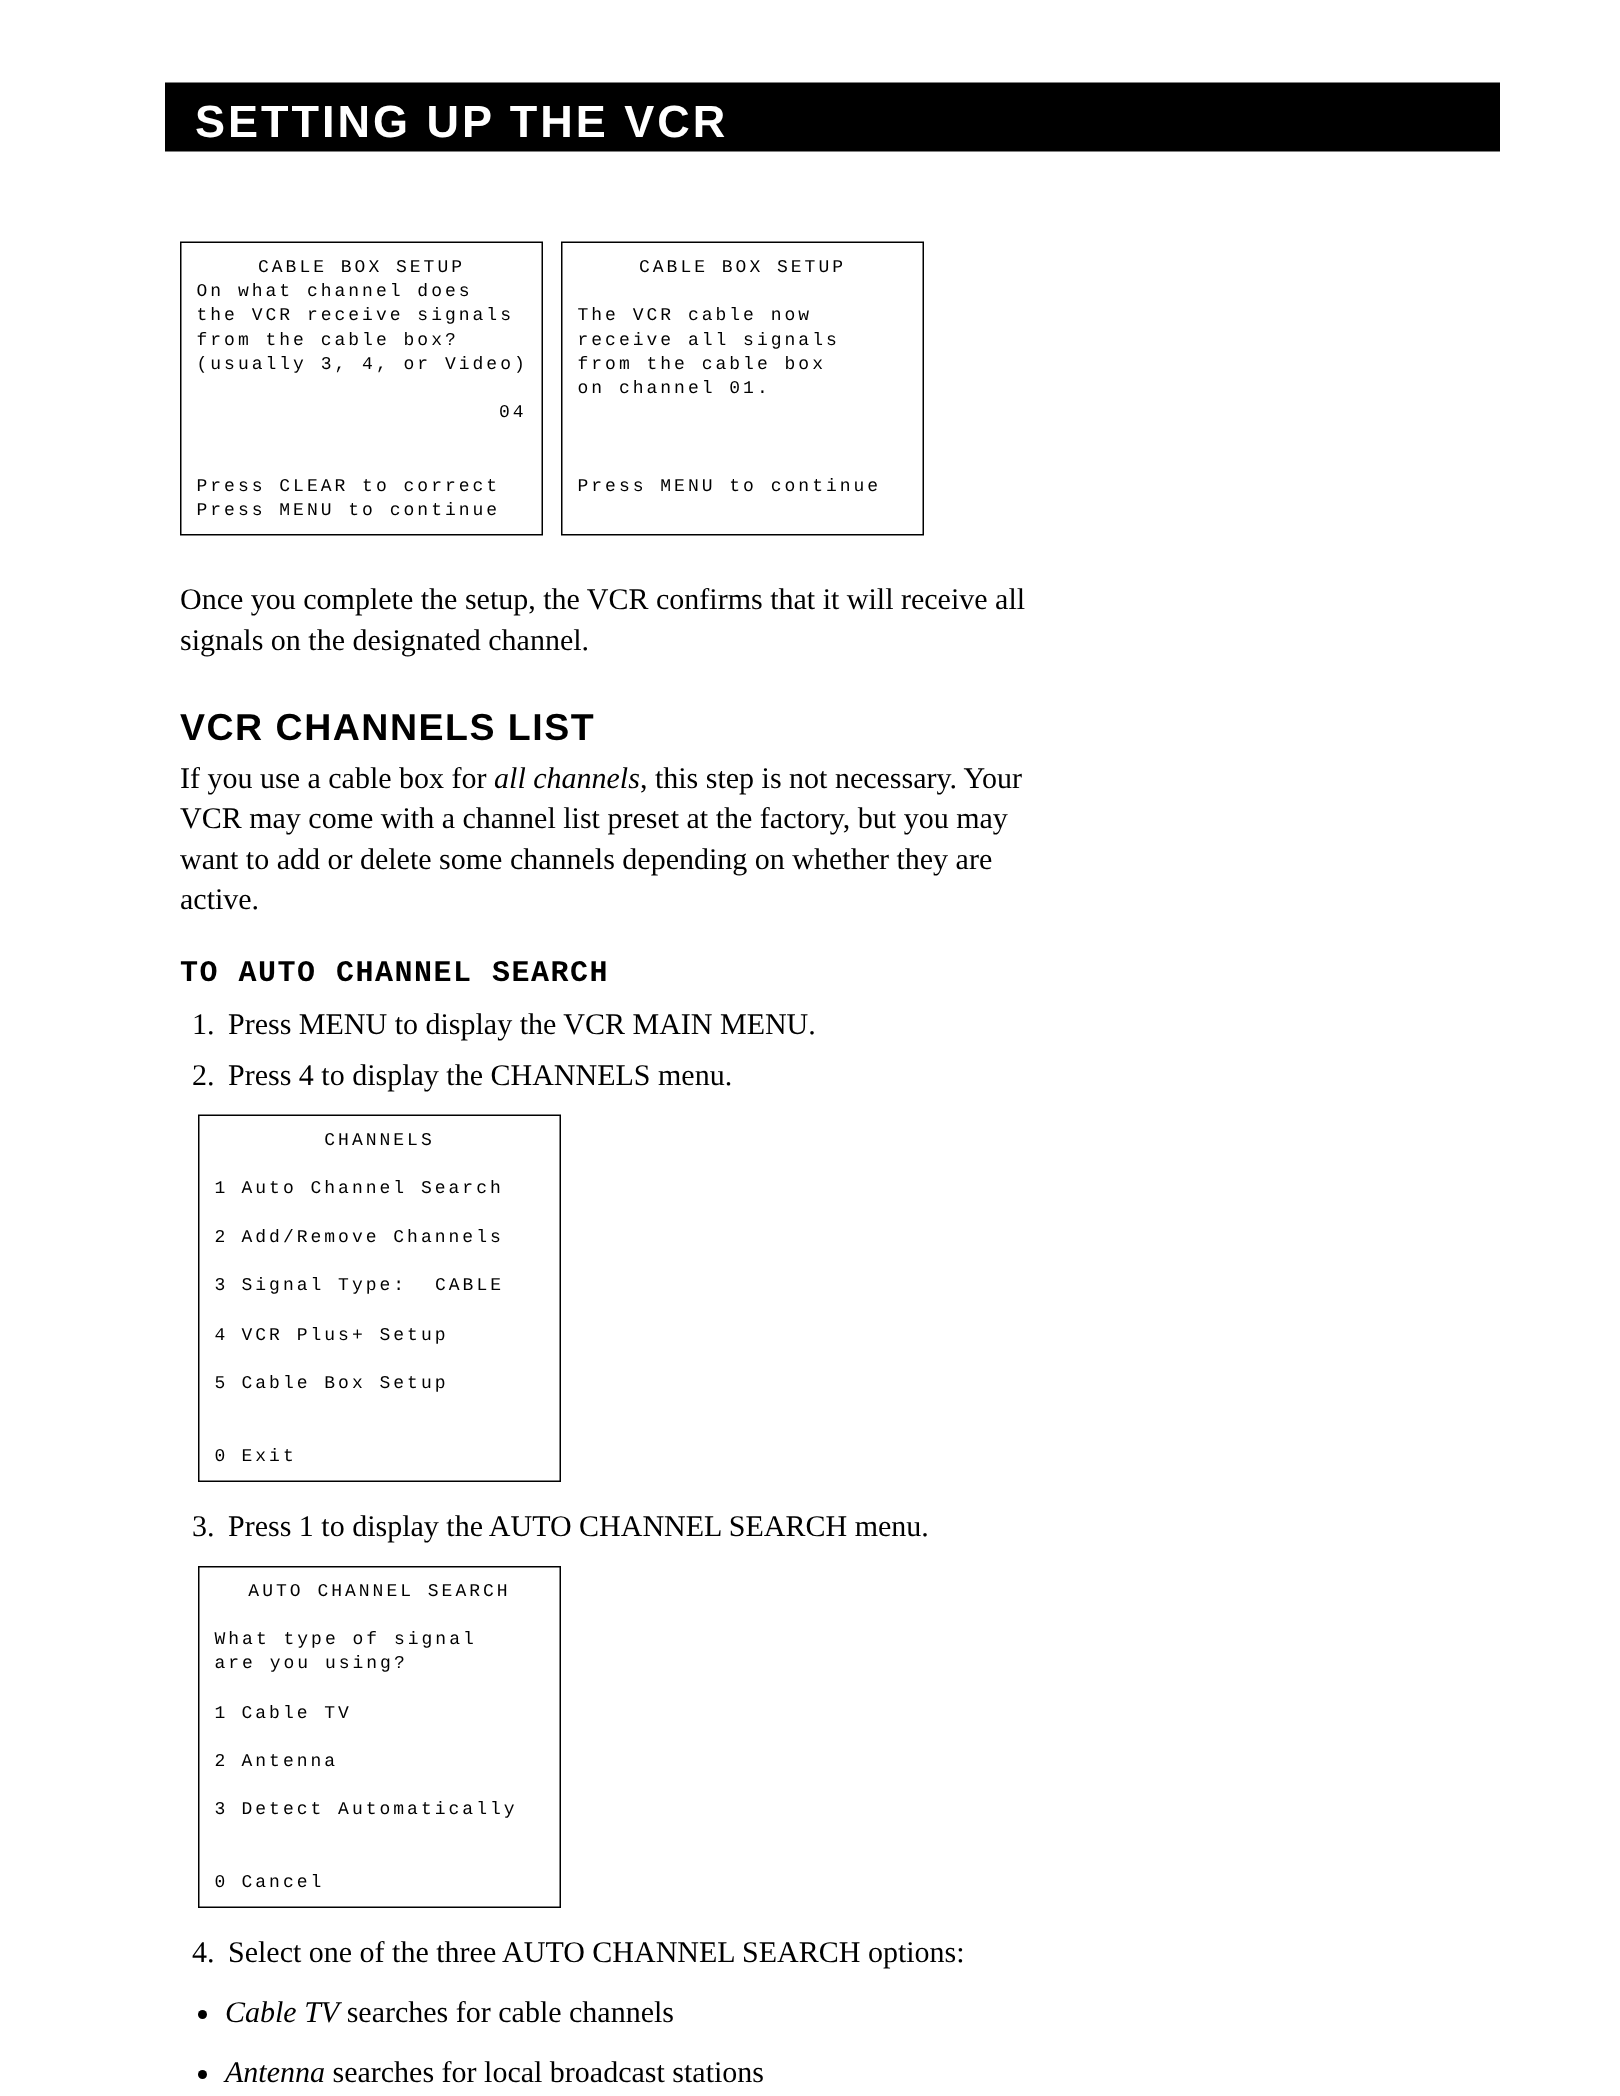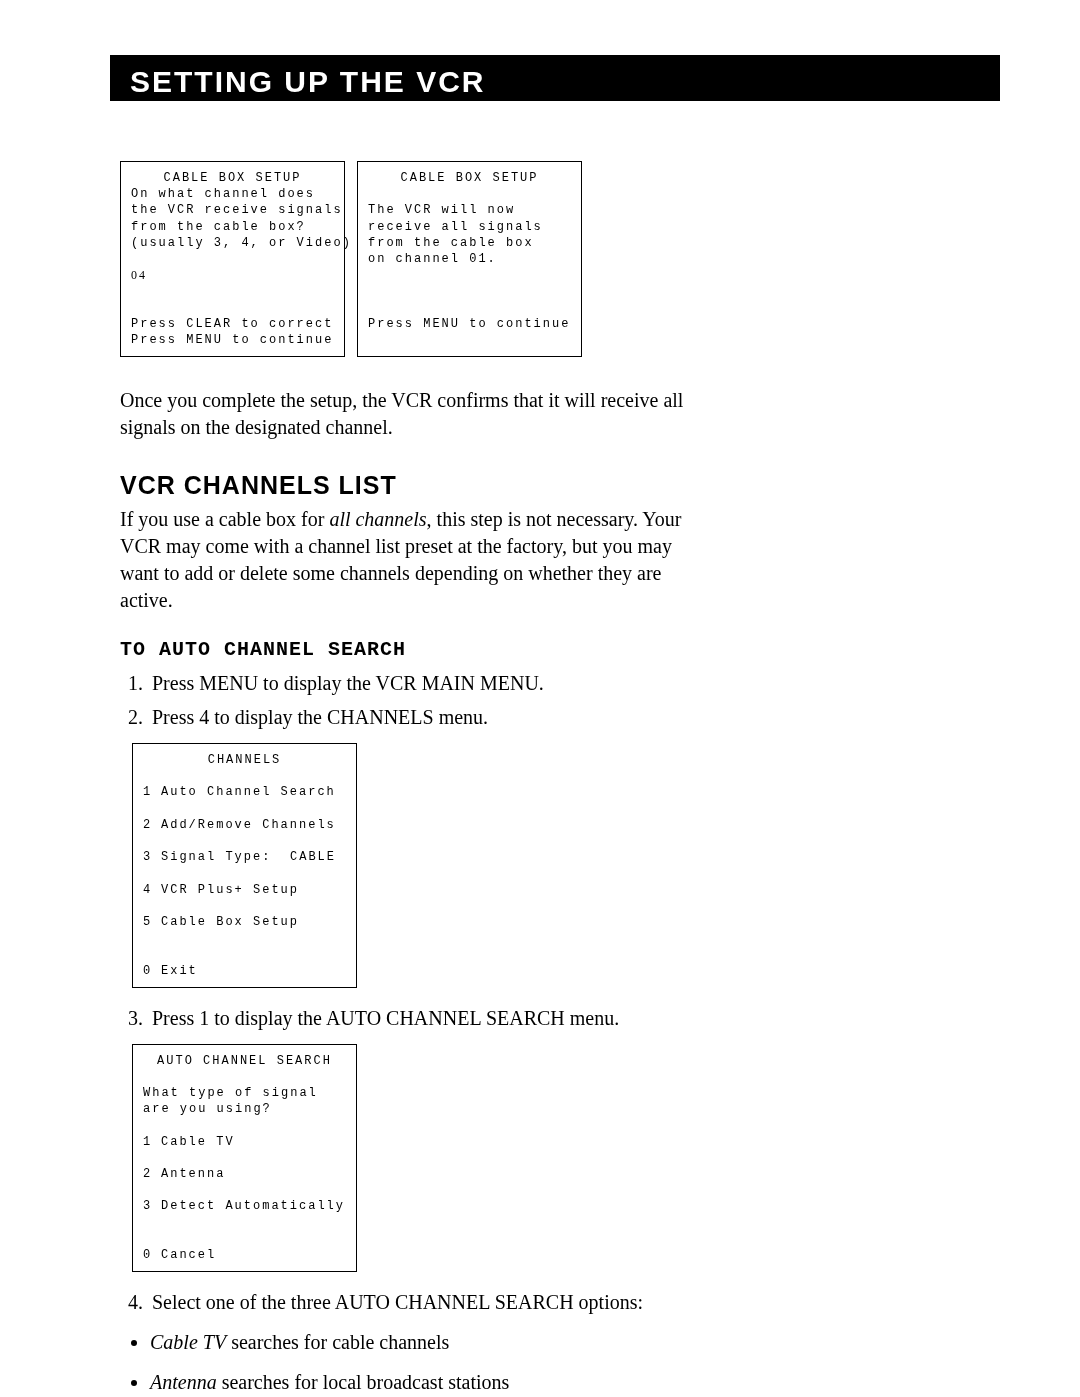--- a/index.html
+++ b/index.html
@@ -39,32 +39,31 @@
     gap: 12px;
     margin-bottom: 30px;
   }
   .screen {
     border: 1.5px solid #000;
     padding: 8px 10px 8px 10px;
     font-family: 'Courier New', monospace;
     font-size: 12px;
     letter-spacing: 2px;
     line-height: 1.35;
-    width: 225px;
+    width: 242px;
     white-space: pre;
     box-sizing: border-box;
   }
   .screen-title {
     text-align: center;
     display:block;
   }
   .screen .val {
-    text-align:left;
+    text-align:right;
     display:block;
-    font-family:Liberation Serif, serif;
   }
   .body-text {
     font-size: 20px;
     line-height: 1.35;
     margin: 0 0 24px 0;
   }
   h2.section {
     font-family: 'Trebuchet MS', 'Arial Black', sans-serif;
     font-weight: 900;
     font-size: 25px;
@@ -122,21 +121,21 @@
       <div class="screen"><span class="screen-title">CABLE BOX SETUP</span><span>On what channel does</span>
 <span>the VCR receive signals</span>
 <span>from the cable box?</span>
 <span>(usually 3, 4, or Video)</span>
 
 <span class="val">04</span>
 
 <span>Press CLEAR to correct</span>
 <span>Press MENU to continue</span></div>
       <div class="screen"><span class="screen-title">CABLE BOX SETUP</span>
-<span>The VCR will now</span>
+<span>The VCR cable now</span>
 <span>receive all signals</span>
 <span>from the cable box</span>
 <span>on channel 01.</span>
 
 
 
 <span>Press MENU to continue</span></div>
     </div>
 
     <p class="body-text">Once you complete the setup, the VCR confirms that it will receive all signals on the designated channel.</p>

